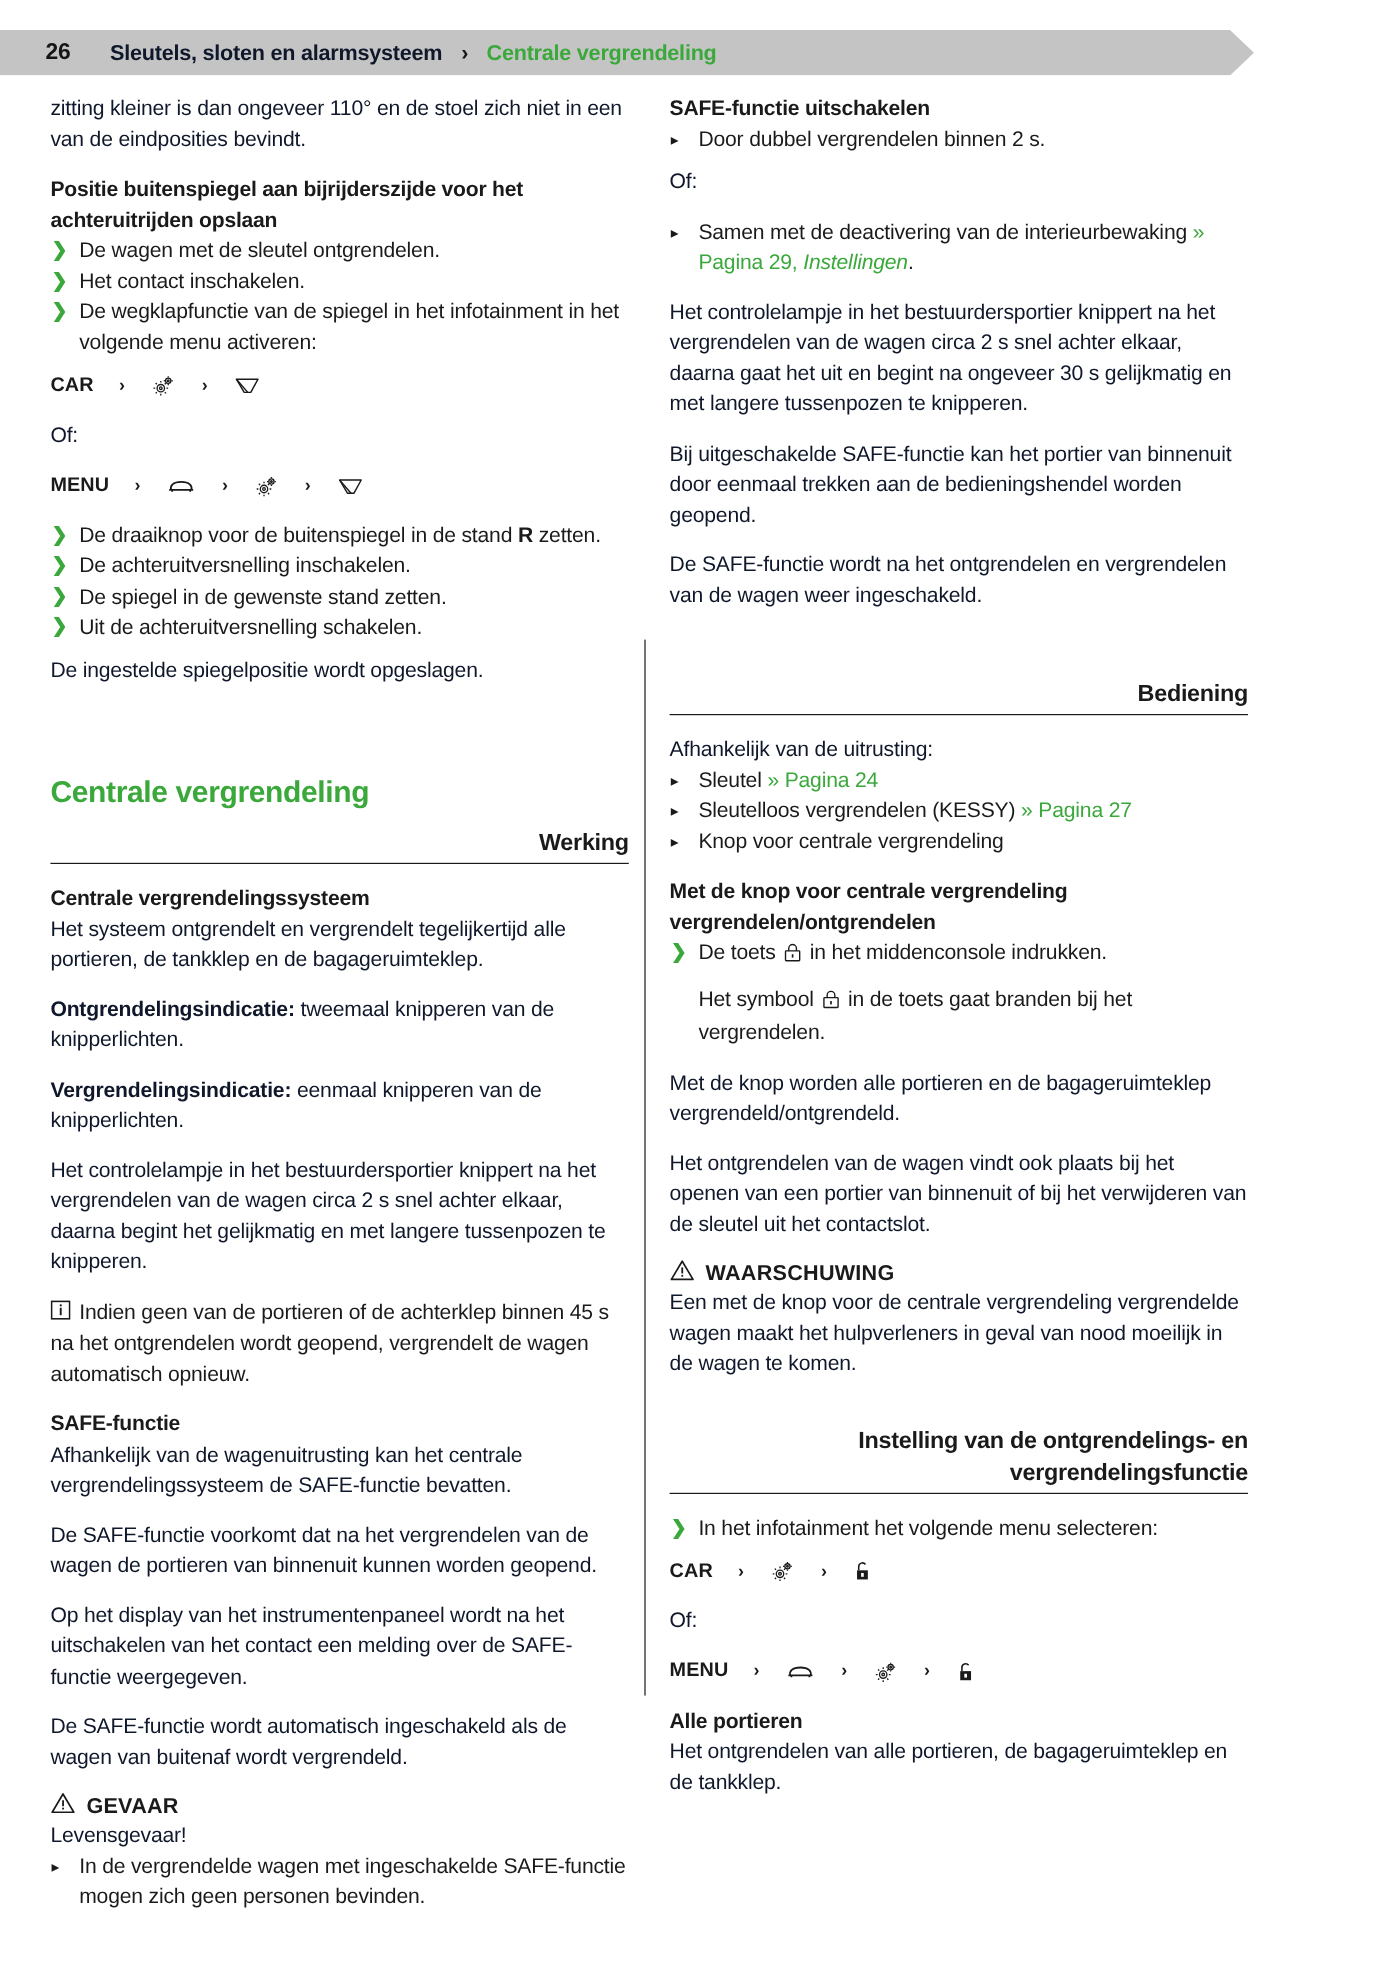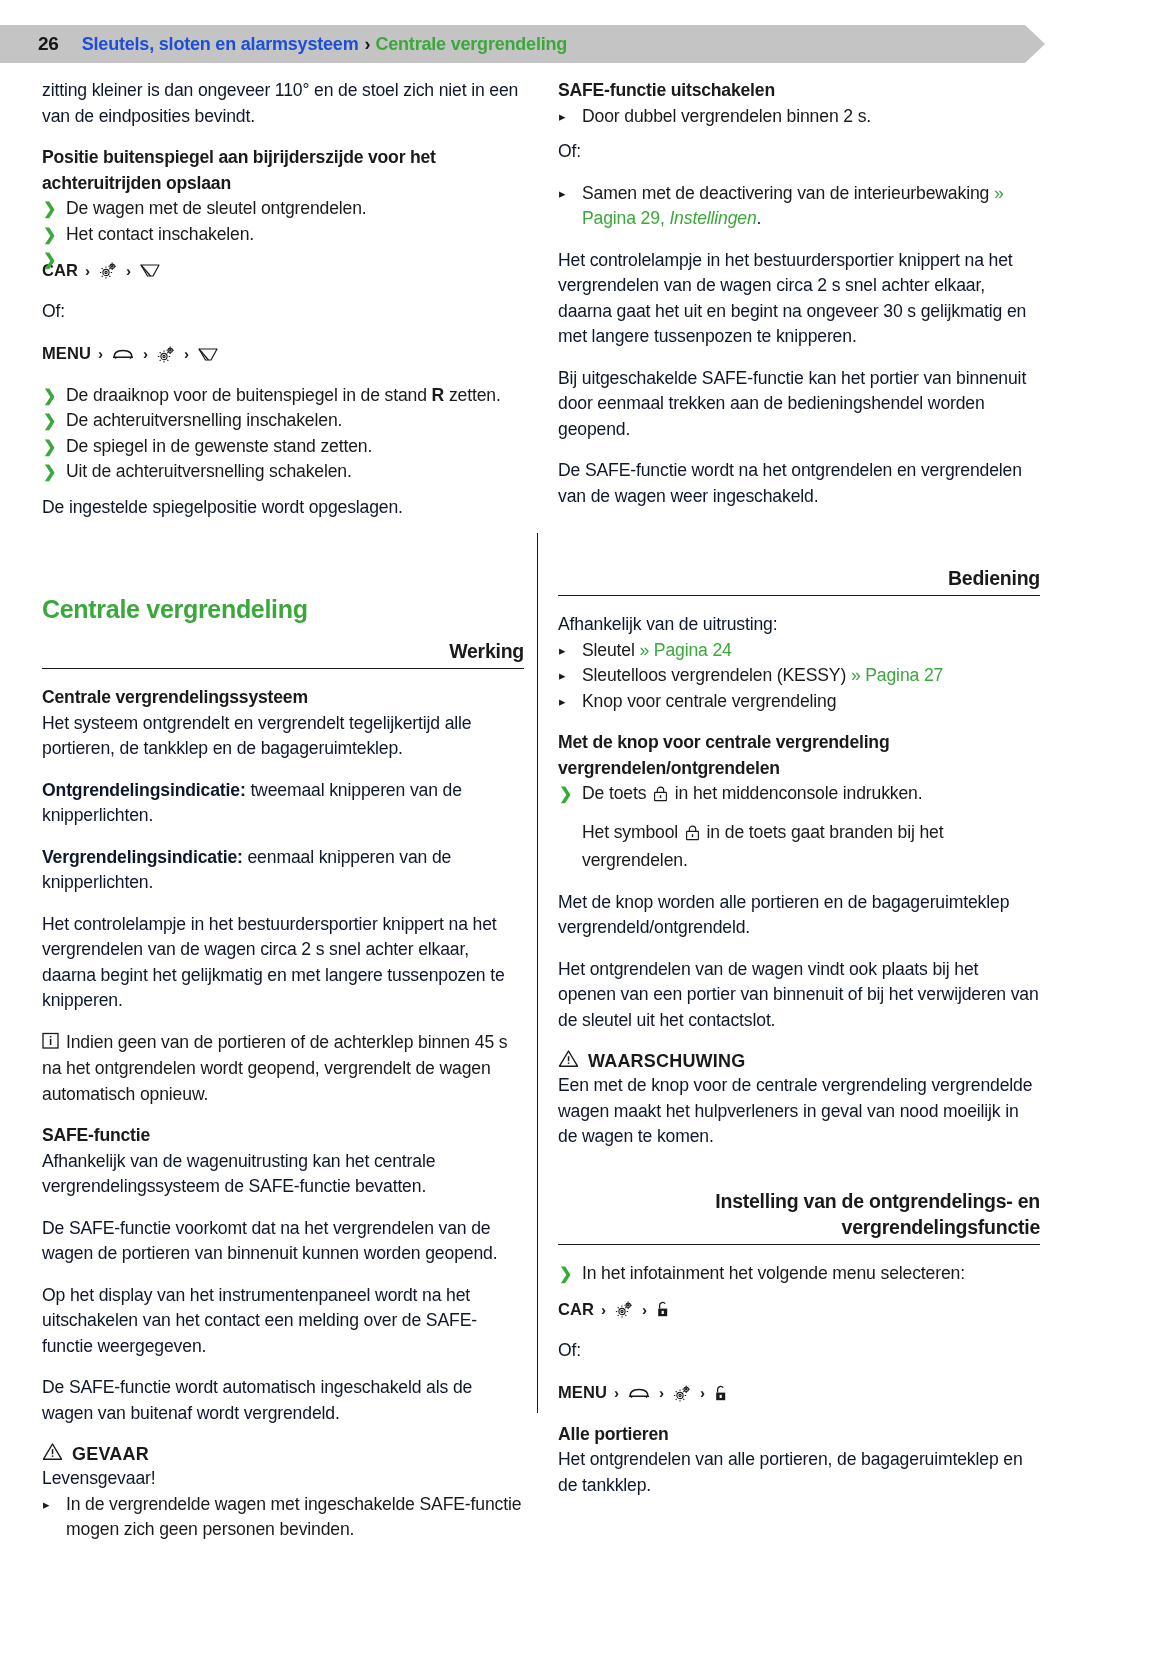--- a/index.html
+++ b/index.html
@@ -18,32 +18,33 @@
   .header-band {
     position: absolute;
     left: 0; top: 25px;
     width: 1045px;
     height: 38px;
     background: #c4c4c4;
     display: flex;
     align-items: center;
     -webkit-clip-path: polygon(0 0, calc(100% - 20px) 0, 100% 50%, calc(100% - 20px) 100%, 0 100%);
     clip-path: polygon(0 0, calc(100% - 20px) 0, 100% 50%, calc(100% - 20px) 100%, 0 100%);
+    gap: 10px;
   }
   .header-page-no {
     font-weight: bold;
     font-size: 19px;
     color: #161616;
     margin-left: 38px;
     letter-spacing: -0.2px;
   }
   .header-chapter {
     font-weight: bold;
     font-size: 18px;
-    color: #1d4ed8;
+    color: #0f172a;
     margin-left: 23px;
     letter-spacing: -0.2px;
   }
   .header-sep {
     font-weight: bold;
     font-size: 18px;
     color: #161616;
     margin: 0 5px 0 6px;
   }
   .header-section {
@@ -154,21 +155,21 @@
   }
 
   
   .xref { color: #3aa83a; font-weight: normal; }
   .xref i { font-style: italic; }
 
   
   .menupath {
     display: flex;
     align-items: center;
-    gap: 0;
+    gap: 14px;
     margin: 0 0 16px 0;
     min-height: 26px;
   }
   .menupath .mlabel {
     font-weight: bold;
     font-size: 16.5px;
     letter-spacing: 0.1px;
   }
   .menupath .msep {
     font-weight: bold;
@@ -224,21 +225,21 @@
 
   <div class="col col-left">
 
     <p class="para">zitting kleiner is dan ongeveer 110° en de stoel zich niet in een van de eindposities bevindt.</p>
 
     <div class="h-bold">Positie buitenspiegel aan bijrijderszijde voor het achteruitrijden opslaan</div>
 
     <ul class="list">
       <li><span class="bullet chev">❯</span><span>De wagen met de sleutel ontgrendelen.</span></li>
       <li><span class="bullet chev">❯</span><span>Het contact inschakelen.</span></li>
-      <li><span class="bullet chev">❯</span></li>
+      <li><span class="bullet chev">❯</span><span>De wegklapfunctie van de spiegel in het infotainment in het volgende menu activeren:</span></li>
     </ul>
 
     <div class="gap-sm"></div>
 
     <div class="menupath">
       <span class="mlabel">CAR</span>
       <span class="msep">›</span>
       <span class="micon">
         <svg width="22" height="20" viewBox="0 0 22 20">
             <g fill="none" stroke="#1a1a1a" stroke-width="1.1">

